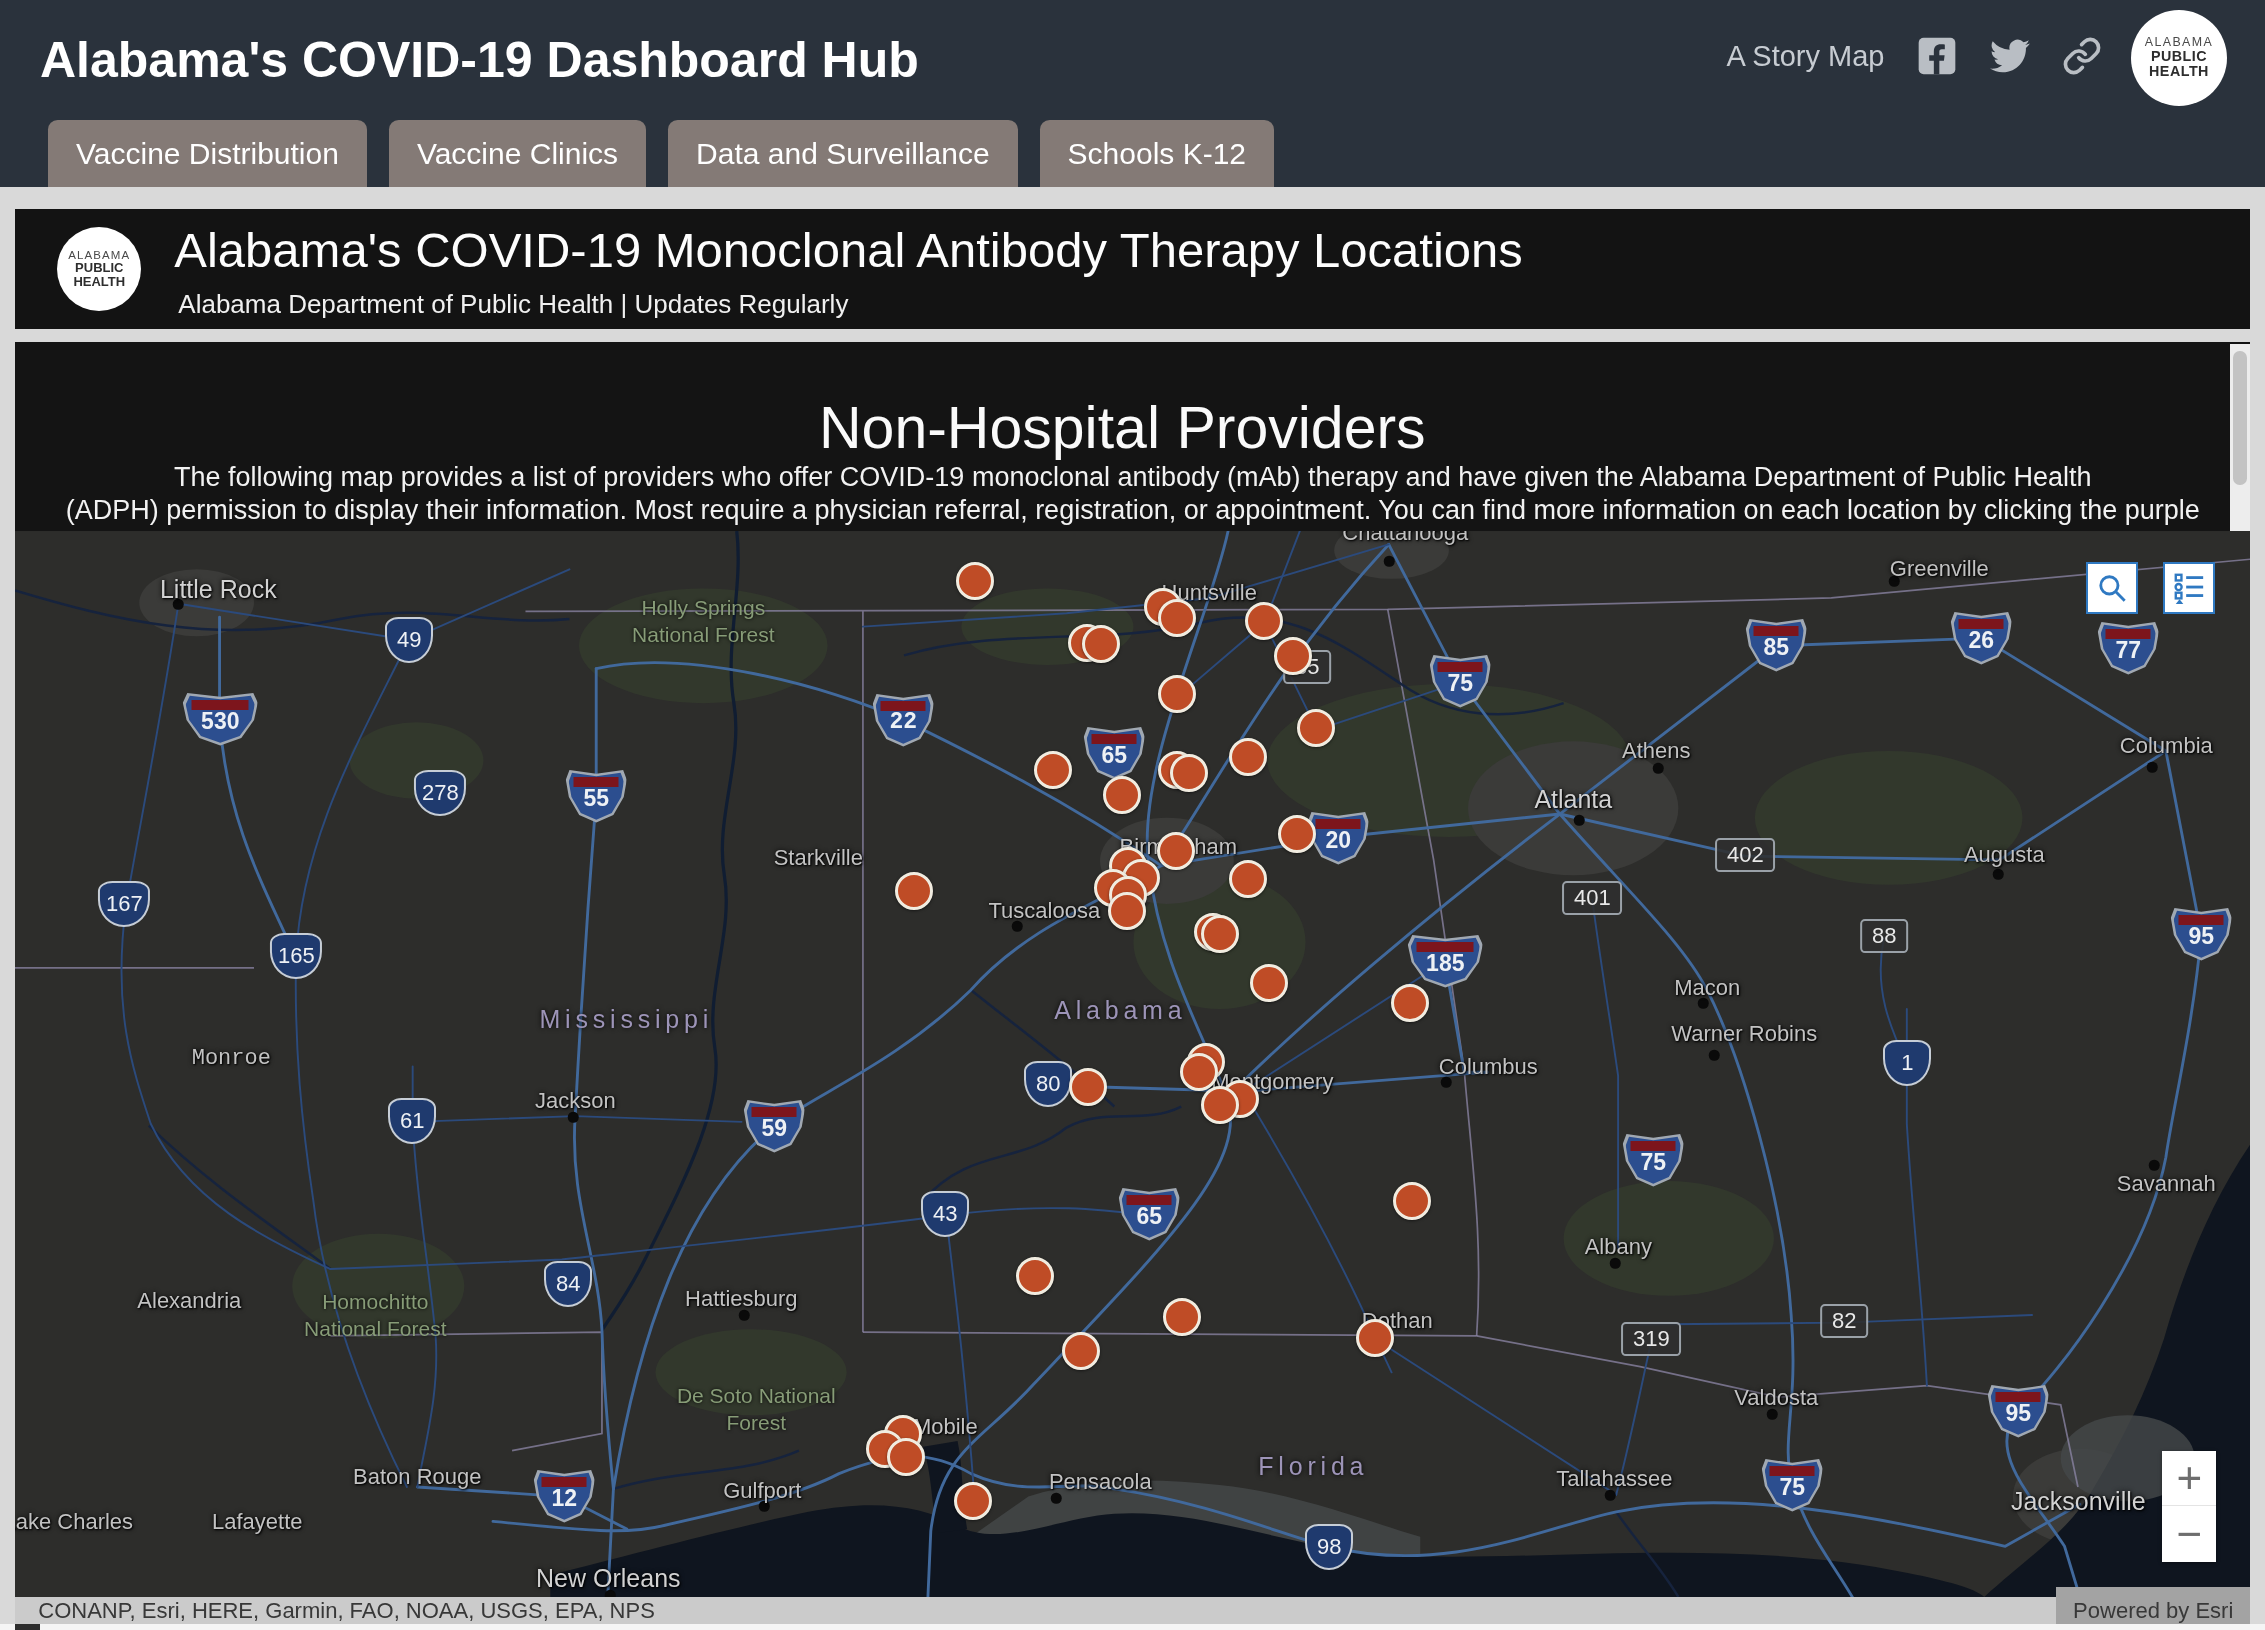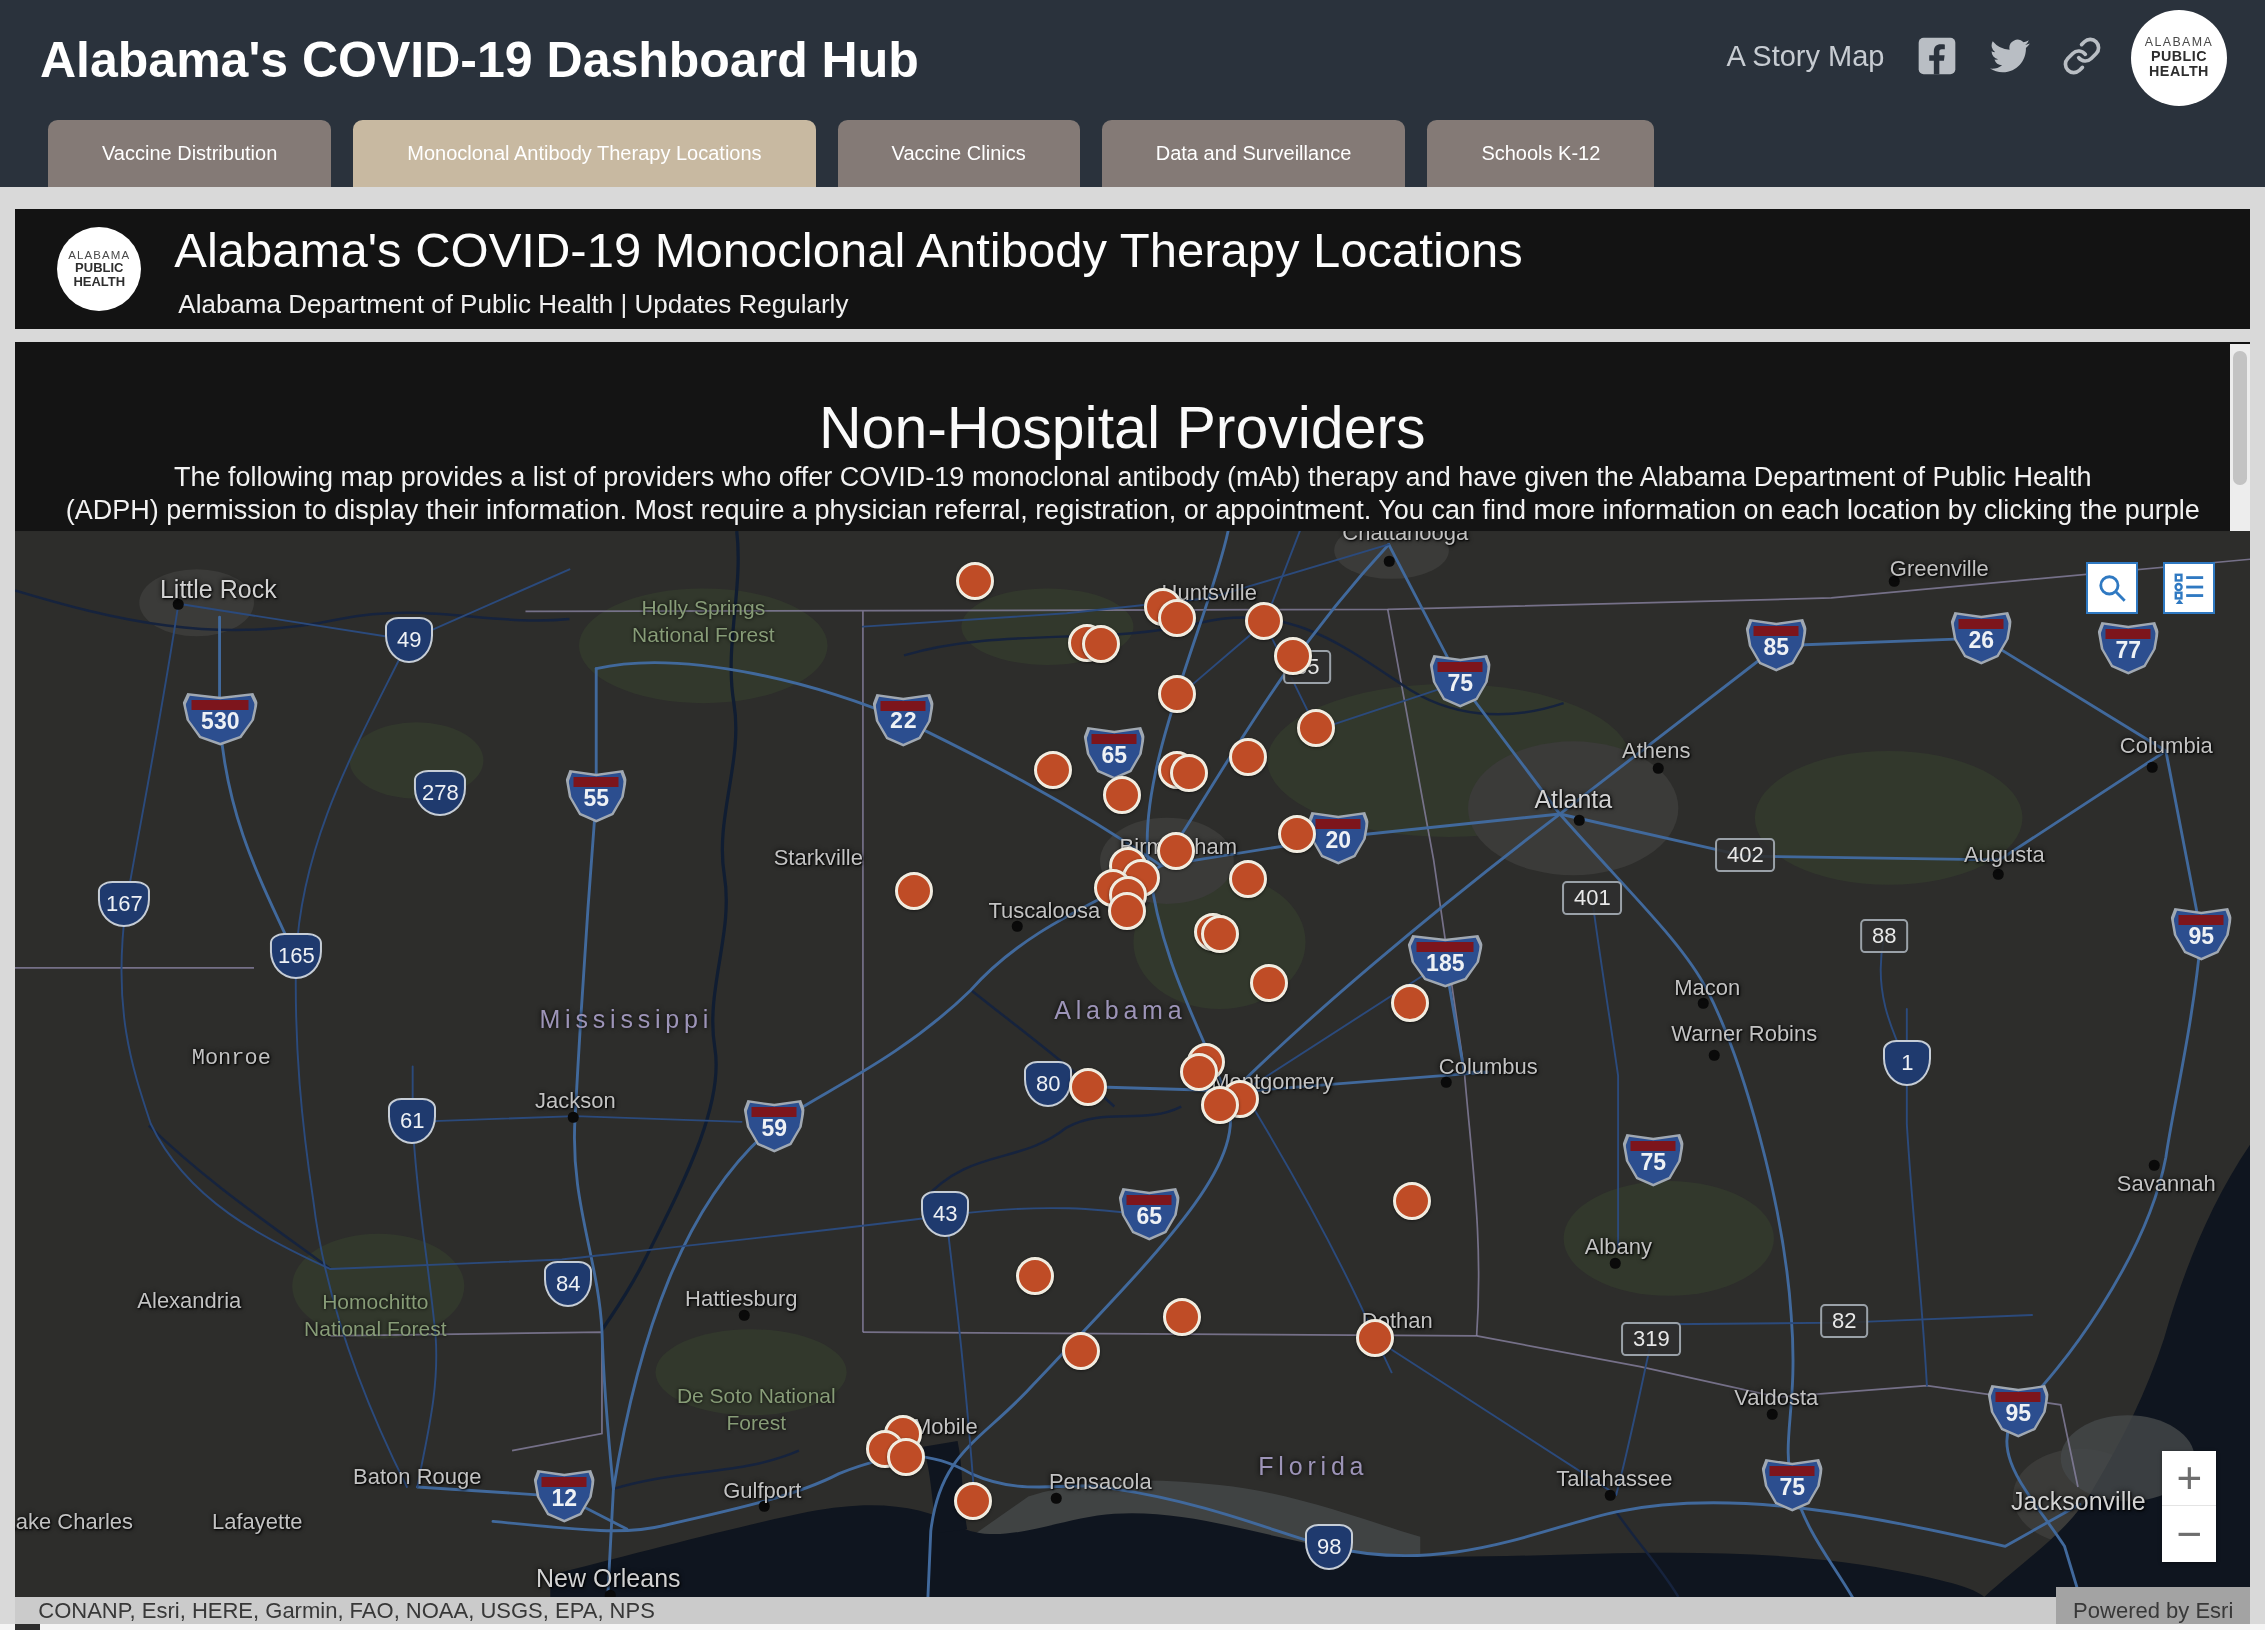--- a/index.html
+++ b/index.html
@@ -10,22 +10,22 @@
   .hdr{position:absolute;left:0;top:0;width:2265px;height:187px;background:#2a323c;}
   .hdr-title{position:absolute;left:40px;top:31px;font-size:50px;font-weight:bold;color:#fff;}
   .hdr-right{position:absolute;right:163px;top:36px;display:flex;align-items:center;gap:32.5px;}
   .story{font-size:29px;color:#c7ccd2;}
   .hicon{width:40px;height:40px;display:block;cursor:pointer;}
   .logo-circle{position:absolute;right:38px;top:9.6px;width:96px;height:96px;border-radius:50%;
     background:#fff;display:flex;flex-direction:column;align-items:center;justify-content:center;line-height:1.05;}
   .logo-circle .l1{font-size:12.4px;letter-spacing:1.4px;color:#4a4a4a;}
   .logo-circle .l2{font-size:14.3px;font-weight:bold;color:#2e2e2e;letter-spacing:0.5px;}
   .tabs{position:absolute;left:48px;bottom:0;display:flex;gap:22px;}
-  .tab{height:67px;padding:0 54px;display:flex;align-items:center;border-radius:9.6px 9.6px 0 0;
-    background:#847a76;color:#fff;font-size:20px;cursor:pointer;white-space:nowrap;}
+  .tab{height:67px;padding:0 28px;display:flex;align-items:center;border-radius:9.6px 9.6px 0 0;
+    background:#847a76;color:#fff;font-size:30px;cursor:pointer;white-space:nowrap;}
   .tab.active{background:#c8b9a1;}
 
   
   .sub{position:absolute;left:15.3px;top:209px;width:2235px;height:120px;background:#131313;}
   .sub-logo{position:absolute;left:42px;top:18px;width:84px;height:84px;border-radius:50%;background:#fff;
     display:flex;flex-direction:column;align-items:center;justify-content:center;line-height:1.05;}
   .sub-logo .l1{font-size:11.5px;letter-spacing:1.1px;color:#4a4a4a;}
   .sub-logo .l2{font-size:13px;font-weight:bold;color:#2e2e2e;}
   .sub-title{position:absolute;left:159px;top:13.4px;font-size:49px;color:#fdfdfd;font-weight:400;}
   .sub-sub{position:absolute;left:163px;top:80px;font-size:26px;color:#f0f0f0;}
@@ -108,21 +108,20 @@
         <path d="M14 11a5 5 0 00-7.54-.54l-3 3a5 5 0 007.07 7.07l1.71-1.71"></path>
       </svg>
     </div>
     <div class="logo-circle">
       <span class="l1">ALABAMA</span>
       <span class="l2">PUBLIC</span>
       <span class="l2">HEALTH</span>
     </div>
     <div class="tabs" id="tabbar">
         <div class="tab">Vaccine Distribution</div>
-        <div class="tab active">Monoclonal Antibody Therapy Locations</div>
         <div class="tab">Vaccine Clinics</div>
         <div class="tab">Data and Surveillance</div>
         <div class="tab">Schools K-12</div>
       </div>
   </div>
 
   <div class="sub">
     <div class="sub-logo">
       <span class="l1">ALABAMA</span>
       <span class="l2">PUBLIC</span>

